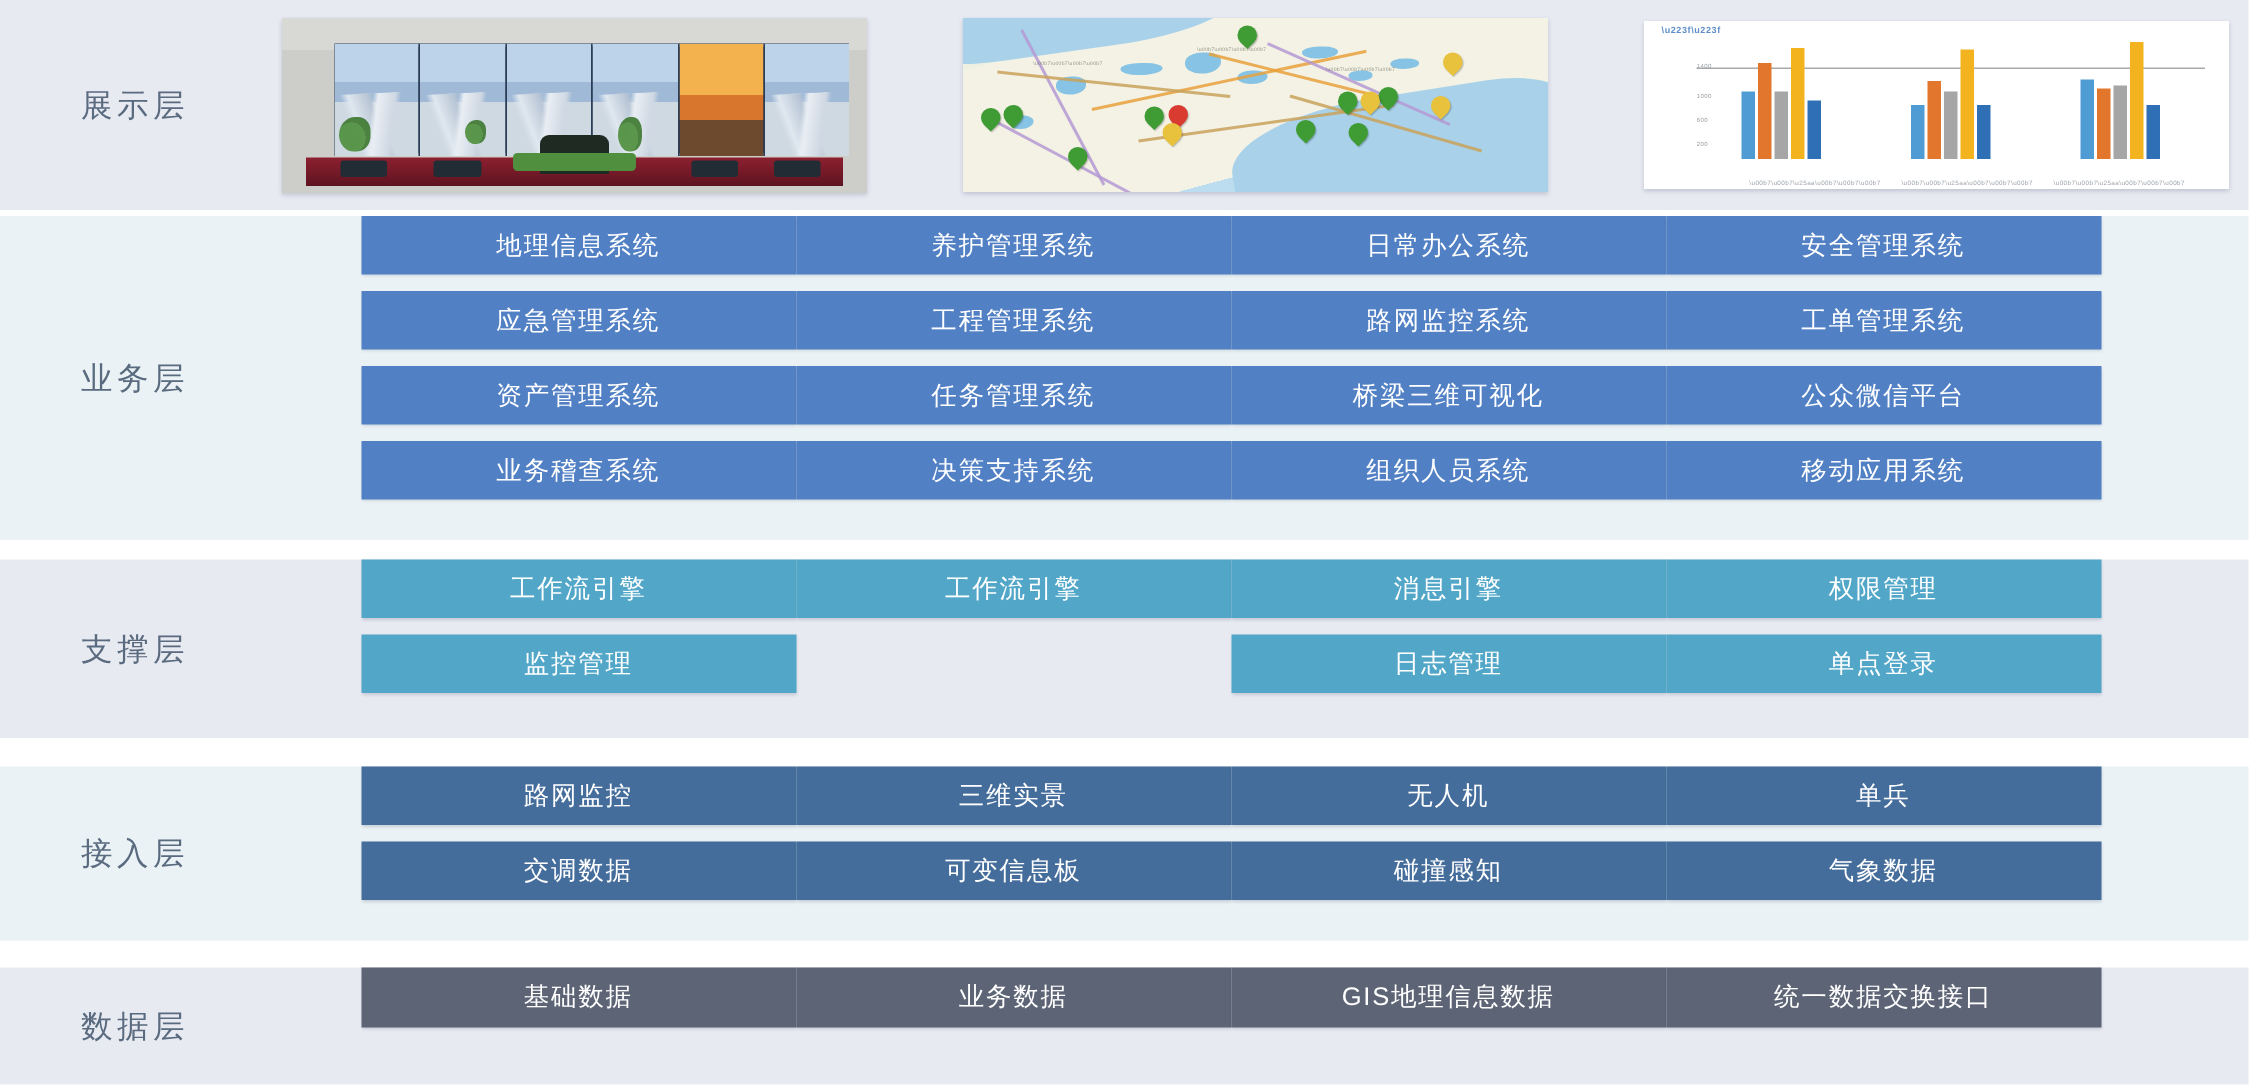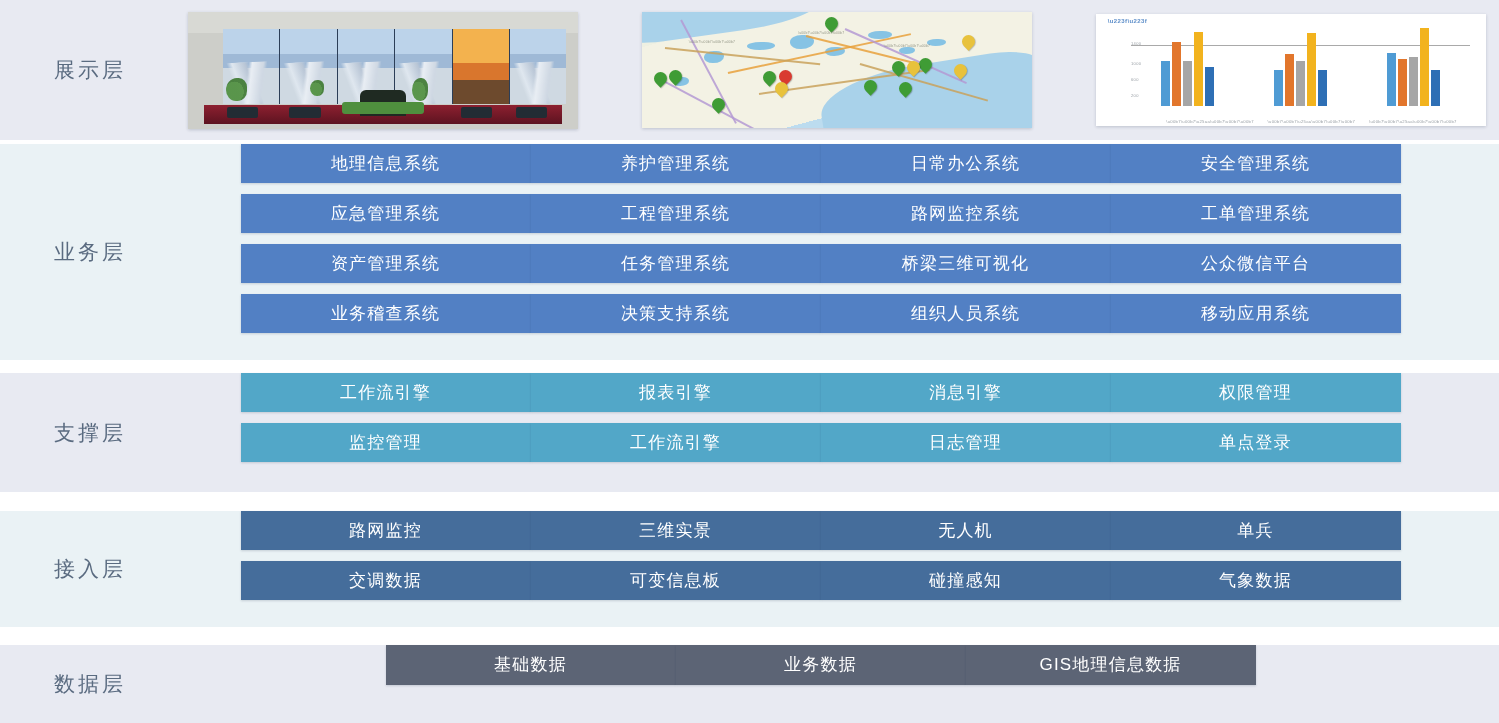--- a/index.html
+++ b/index.html
@@ -261,21 +261,20 @@
 
   <div class="band band-support">
     <div class="band-label">支撑层</div>
     <div class="band-body">
       <div class="grid">
         <div class="col">
           <div class="card">工作流引擎</div>
           <div class="card">监控管理</div>
         </div>
         <div class="col">
-          <div class="card">报表引擎</div>
           <div class="card">工作流引擎</div>
         </div>
         <div class="col">
           <div class="card">消息引擎</div>
           <div class="card">日志管理</div>
         </div>
         <div class="col">
           <div class="card">权限管理</div>
           <div class="card">单点登录</div>
         </div>
@@ -313,17 +312,20 @@
       <div class="grid">
         <div class="col">
           <div class="card">基础数据</div>
         </div>
         <div class="col">
           <div class="card">业务数据</div>
         </div>
         <div class="col">
           <div class="card">GIS地理信息数据</div>
         </div>
+        <div class="col">
+          <div class="card">统一数据交换接口</div>
+        </div>
       </div>
     </div>
   </div>
 
 </div>
 
 </body></html>

